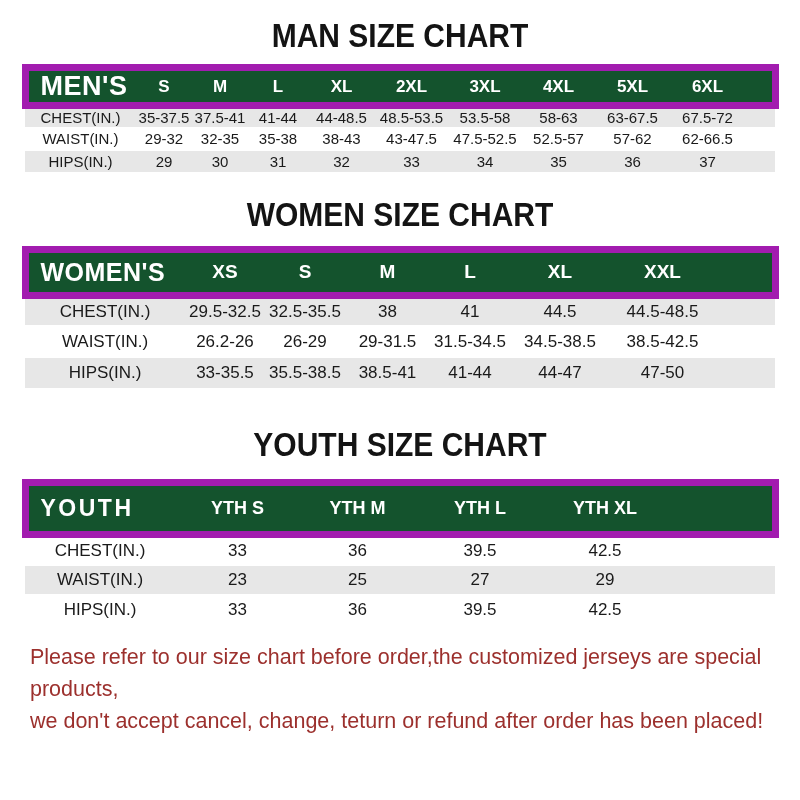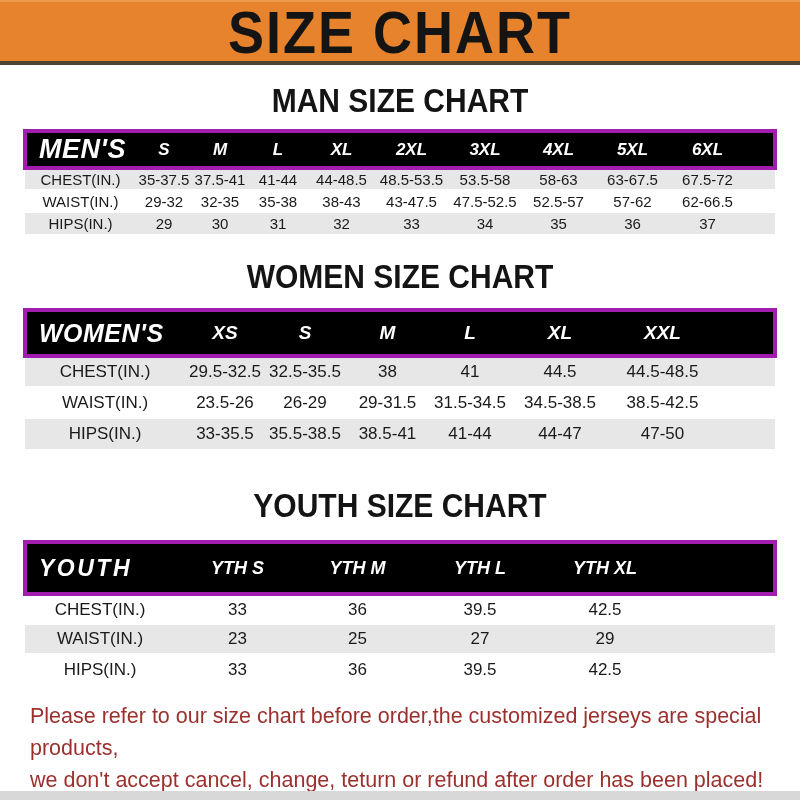--- a/index.html
+++ b/index.html
@@ -53,24 +53,23 @@
     margin: 0 auto;
     border-collapse: collapse;
     table-layout: fixed;
     text-align: center;
   }
   .sec-men  table { margin-top: 11px; }
   .sec-women table { margin-top: 14px; }
   .sec-youth table { margin-top: 17px; }
 
   thead tr {
-    background: #000000;
+    background: #14532d;
     color: #ffffff;
-    border: 4px solid #a21caf;
-    font-style: italic;
+    border: 7px solid #a21caf;
   }
   thead th { font-weight: 700; padding: 0; }
   th.tbl-label {
     text-align: left;
     padding-left: 12px;
     white-space: nowrap;
   }
   .sec-men  thead tr { height: 37px; }
   .sec-men  thead th { font-size: 17px; }
   .sec-men  th.tbl-label { font-size: 27px; letter-spacing: 0.5px; }
@@ -107,23 +106,20 @@
     left: 0; bottom: 0;
     width: 100%; height: 9px;
     background: #d8d8d8;
   }
 </style>
 </head>
 <body>
 
 <div class="page">
 
-  <header class="banner">
-    <h1>SIZE CHART</h1>
-  </header>
 
   <section class="sec-men">
     <h2 class="section-heading">MAN SIZE CHART</h2>
     <table class="size-table">
       <colgroup>
         <col style="width:111px">
           <col style="width:56px">
           <col style="width:56px">
           <col style="width:60px">
         <col style="width:67px">
@@ -224,21 +220,21 @@
           <td>29.5-32.5</td>
           <td>32.5-35.5</td>
           <td>38</td>
           <td>41</td>
           <td>44.5</td>
           <td>44.5-48.5</td>
           <td></td>
         </tr>
         <tr>
           <td class="row-label">WAIST(IN.)</td>
-          <td>23.5-26</td>
+          <td>26.2-26</td>
           <td>26-29</td>
           <td>29-31.5</td>
           <td>31.5-34.5</td>
           <td>34.5-38.5</td>
           <td>38.5-42.5</td>
           <td></td>
         </tr>
         <tr class="stripe">
           <td class="row-label">HIPS(IN.)</td>
           <td>33-35.5</td>

